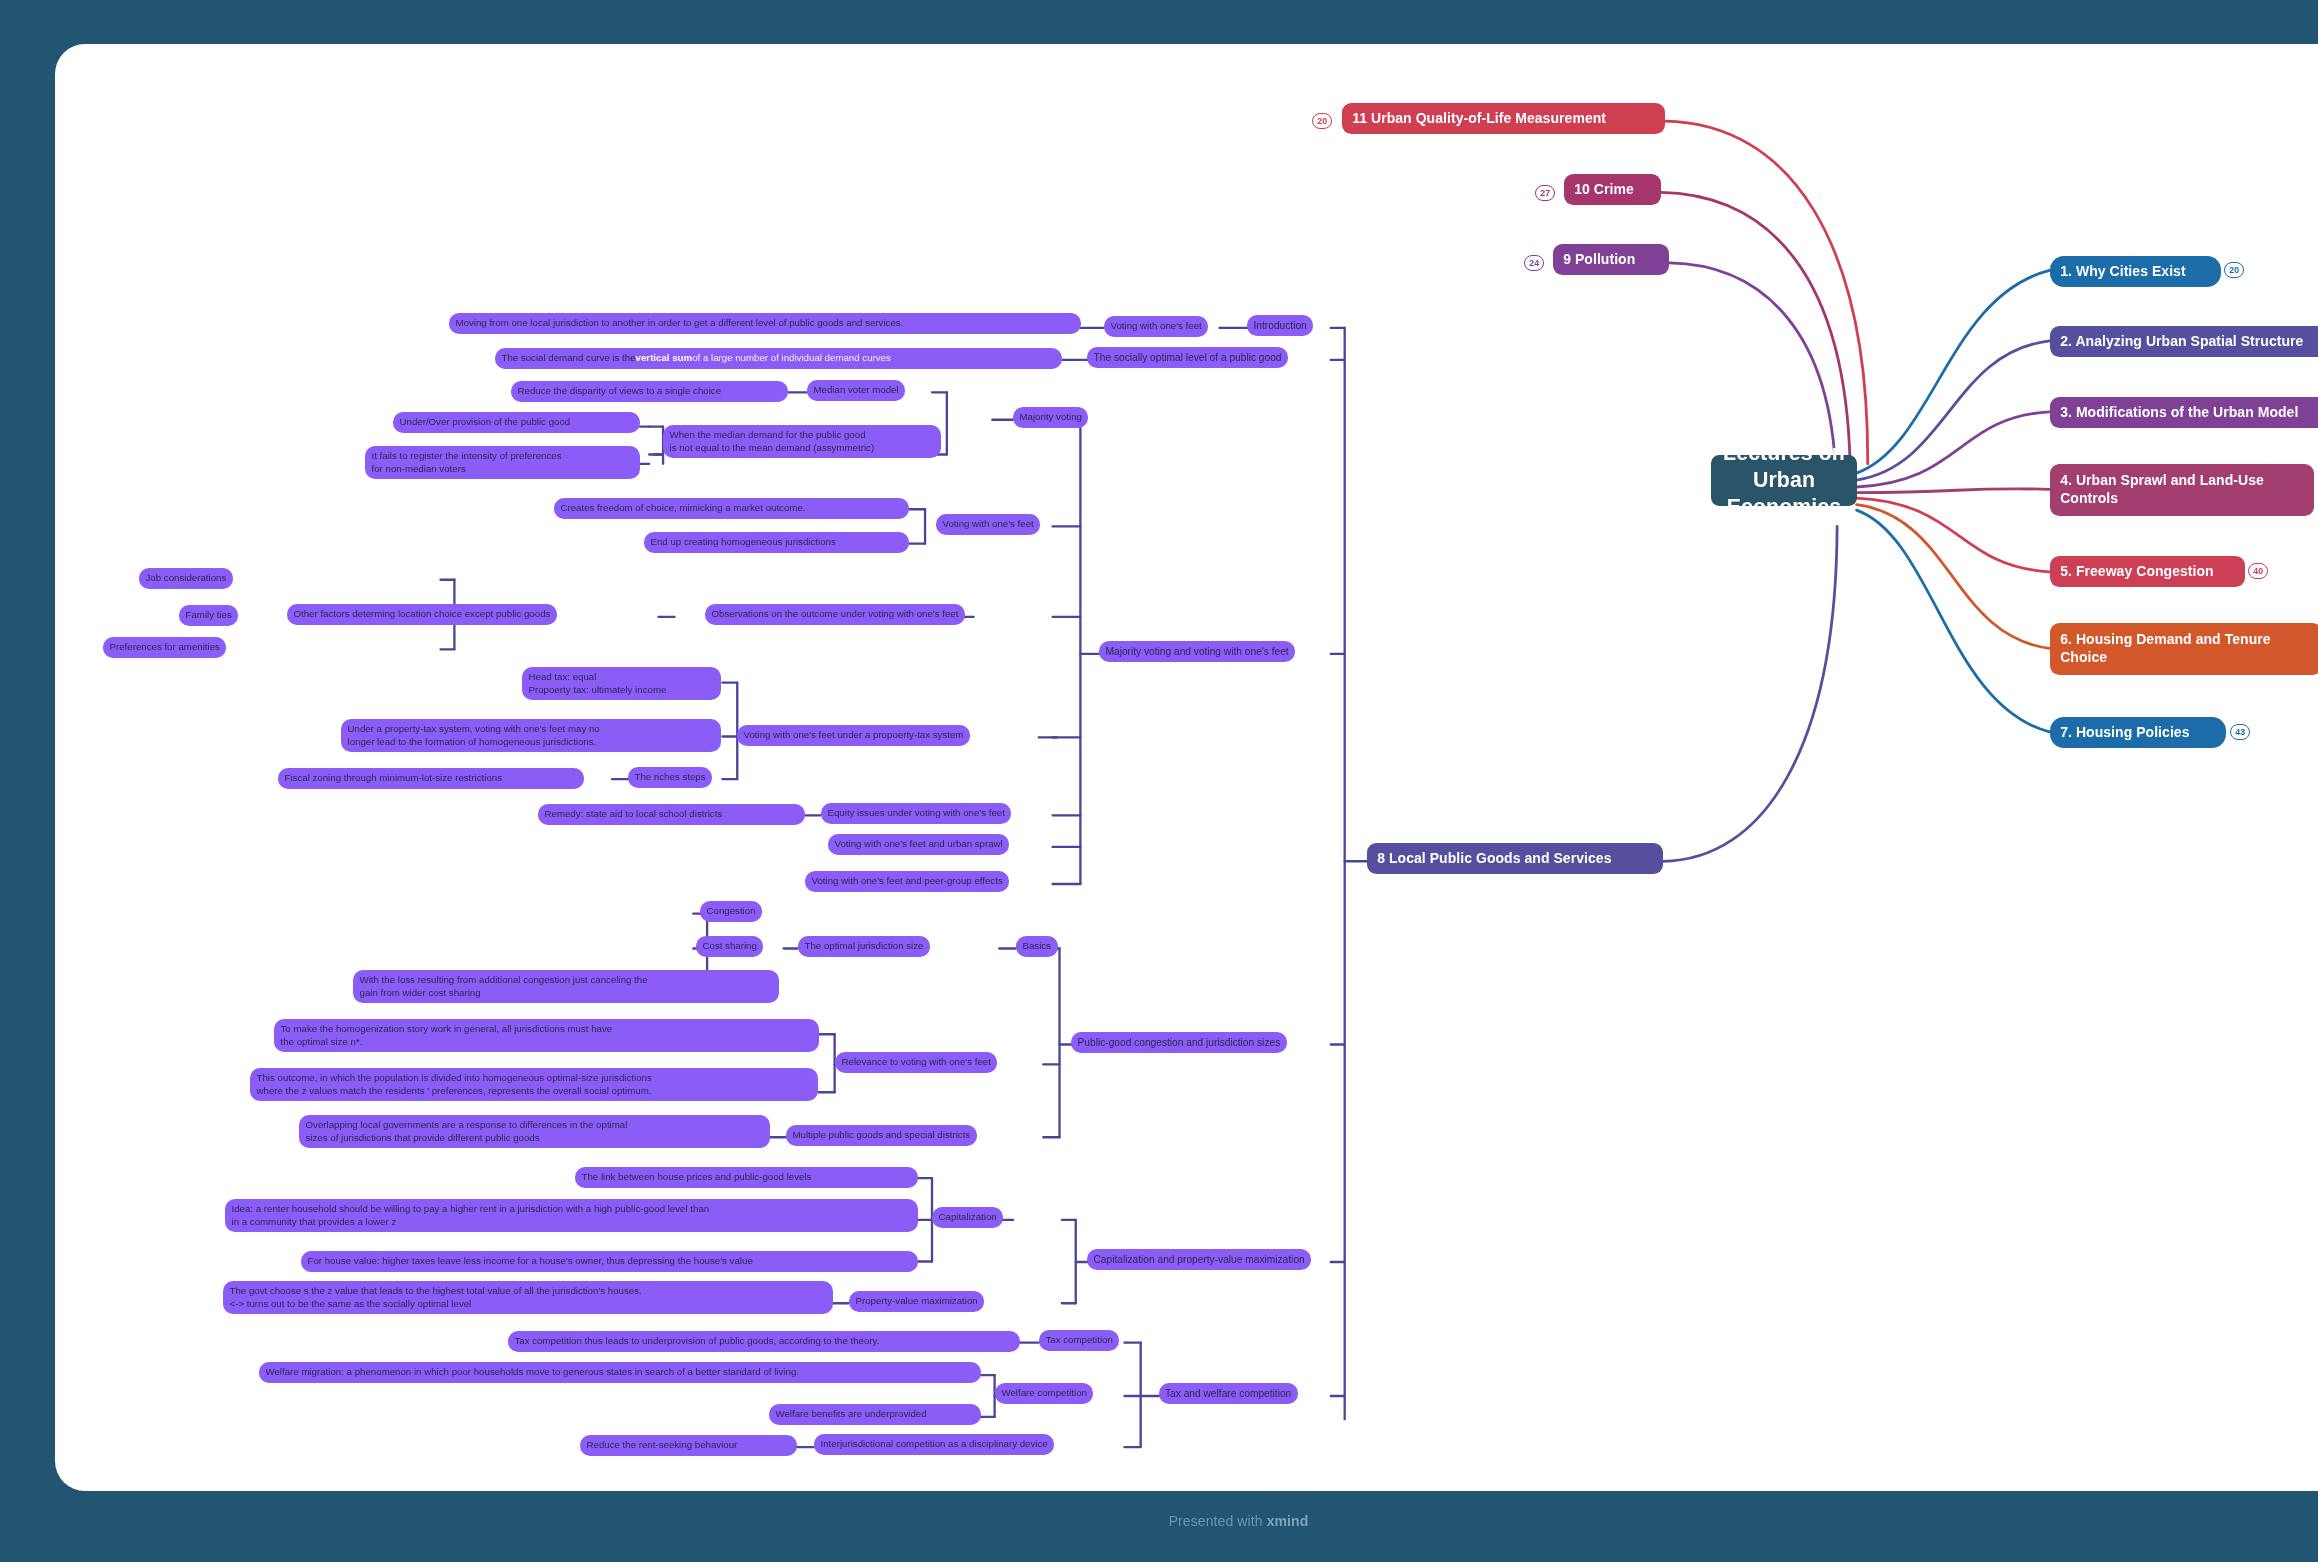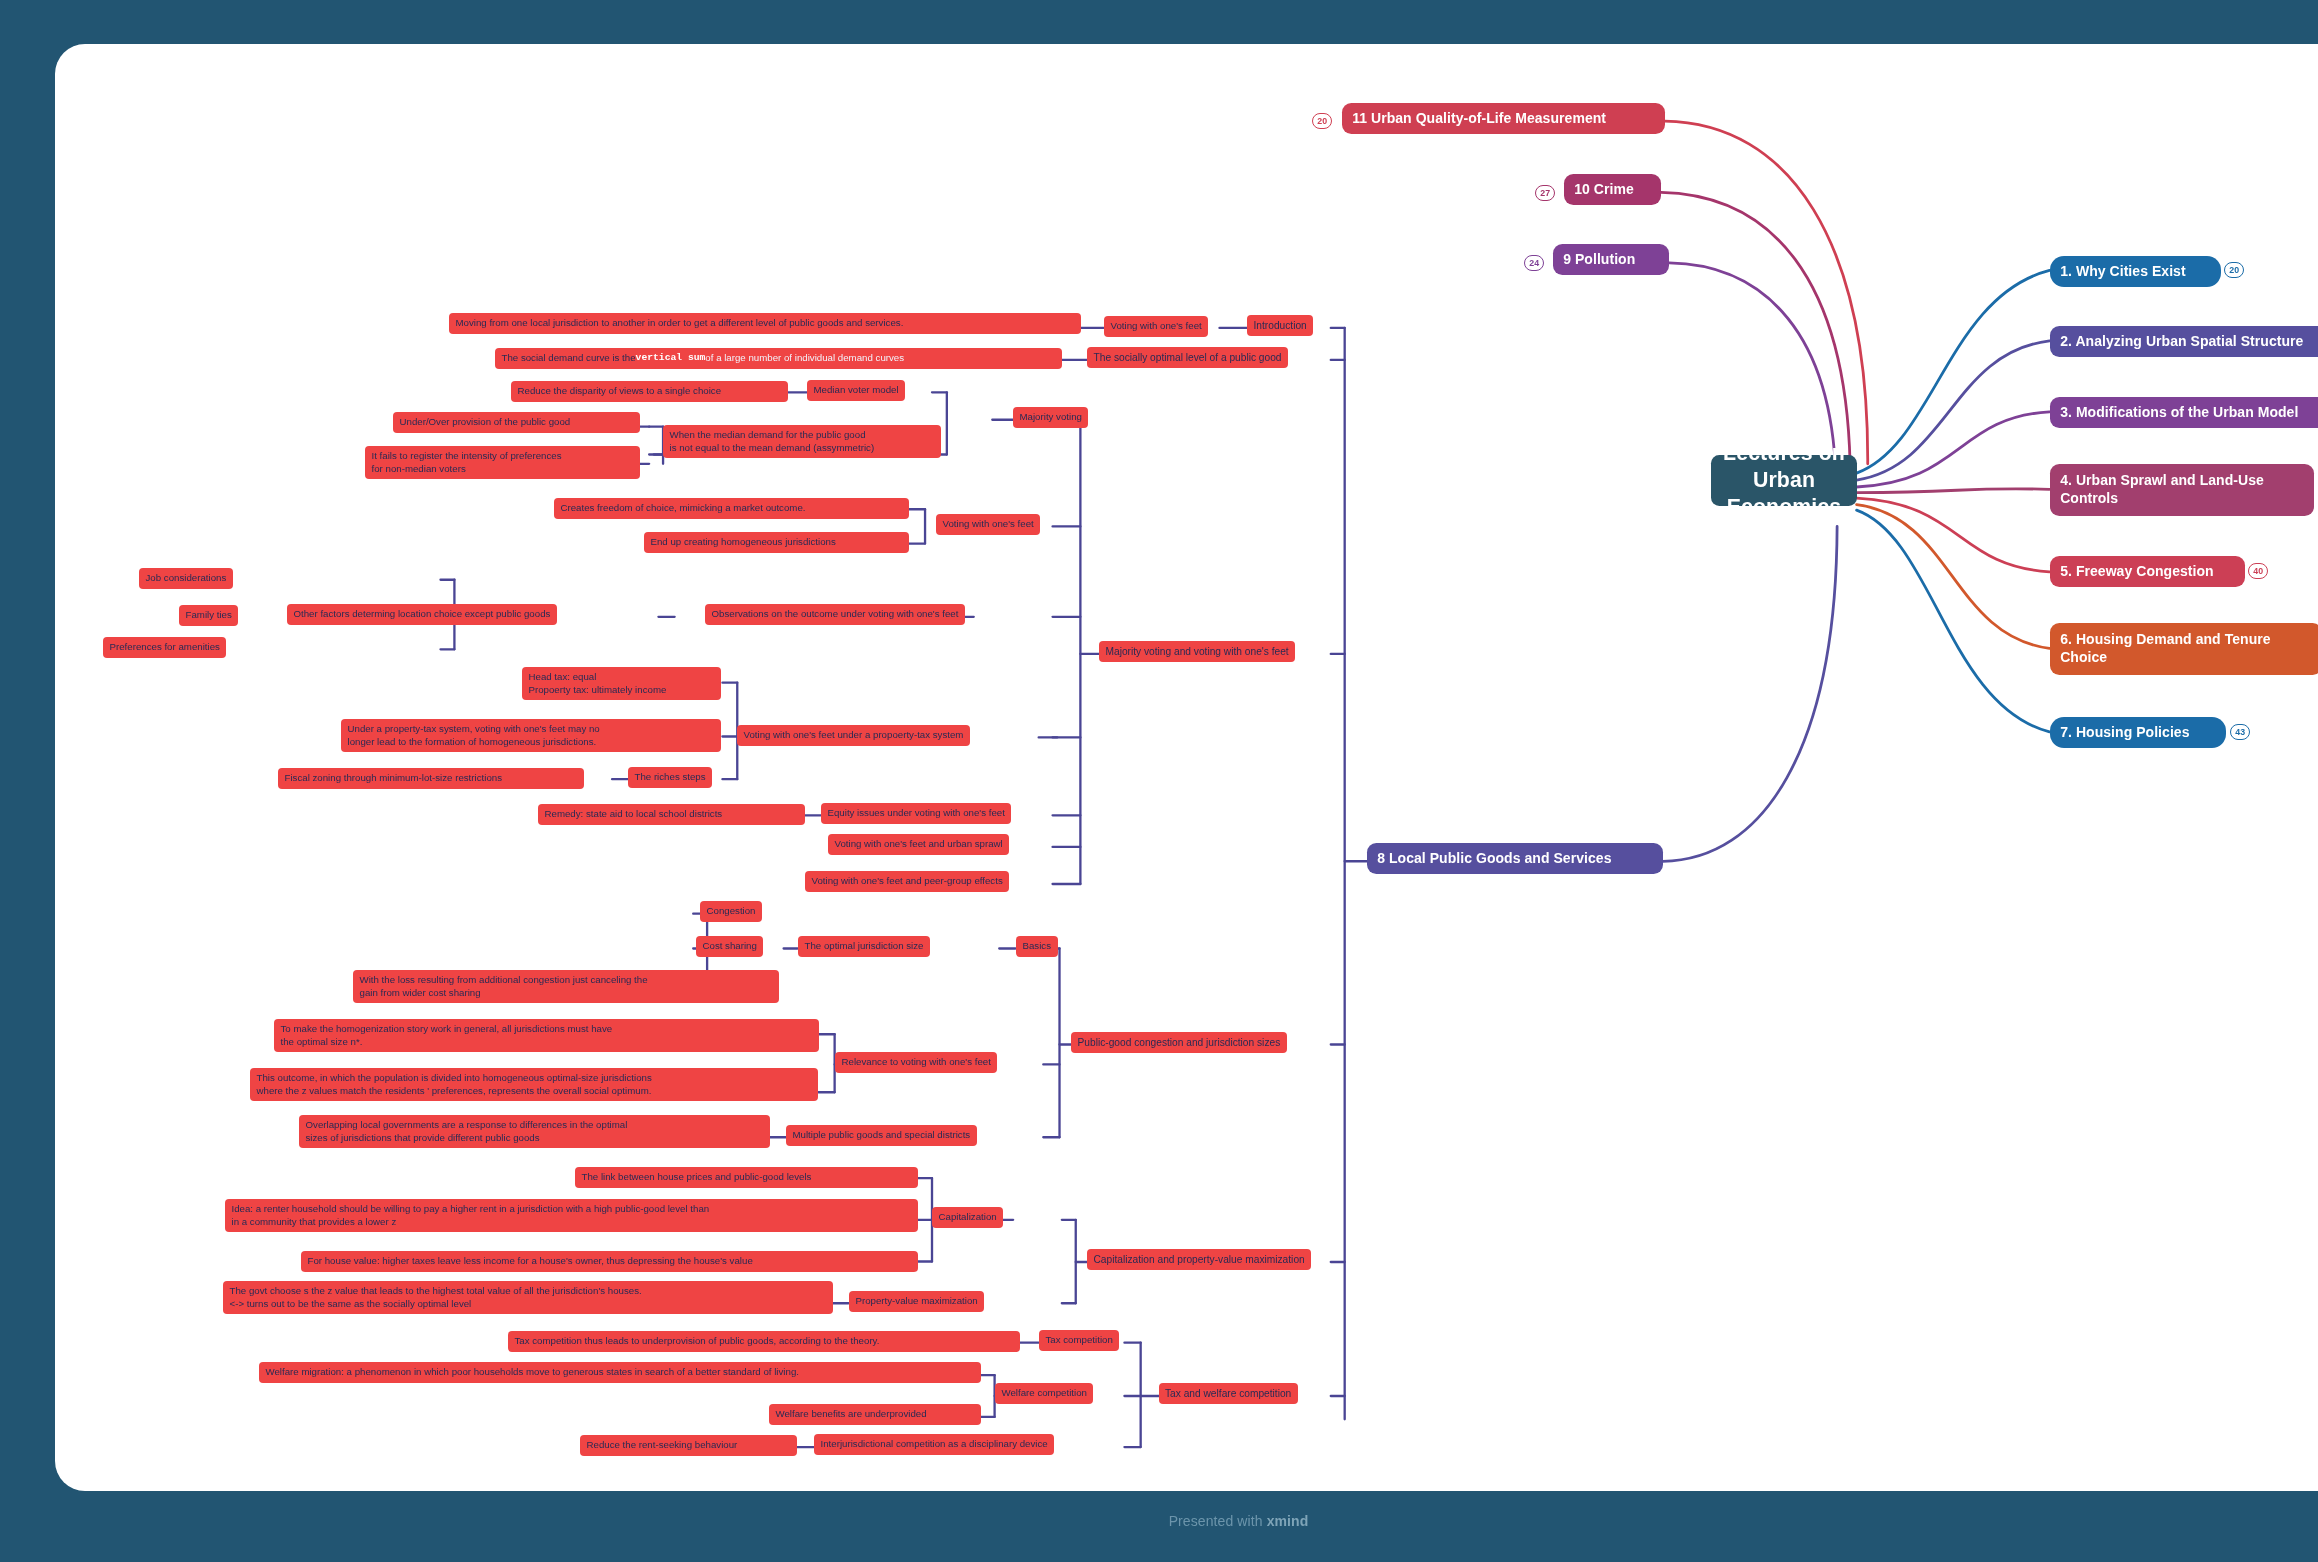--- a/index.html
+++ b/index.html
@@ -60,29 +60,29 @@
   .m-indigo { background:#564f9e; }
   .m-purple { background:#7e4196; }
   .m-plum   { background:#a23f6e; }
   .m-magenta{ background:#a5356b; }
   .m-crimson{ background:#cc3f55; }
   .m-red    { background:#cf3f52; }
   .m-orange { background:#d2582c; }
 
   
   .sub{
-    background:#ef4444;
+    background:#8b5cf6;
     color:#2a2a54;
     font-size:9.7px;
     font-weight:500;
-    border-radius:4px;
+    border-radius:10px;
     padding:4.2px 6.5px;
   }
   .sub.lvl2{ font-size:10.2px; }
-  .sub .hl{ color:#ffffff; font-weight:700;font-family:Liberation Mono, monospace; }
+  .sub .hl{ color:#ffffff; font-weight:700; }
   .sub .hl2{ color:#f2f2fa; font-weight:400; }
 
   
   .badge{
     position:absolute;
     width:20.4px; height:16px;
     border-radius:8px;
     border:1.2px solid currentColor;
     display:flex; align-items:center; justify-content:center;
     font-size:8.8px; font-weight:600;

